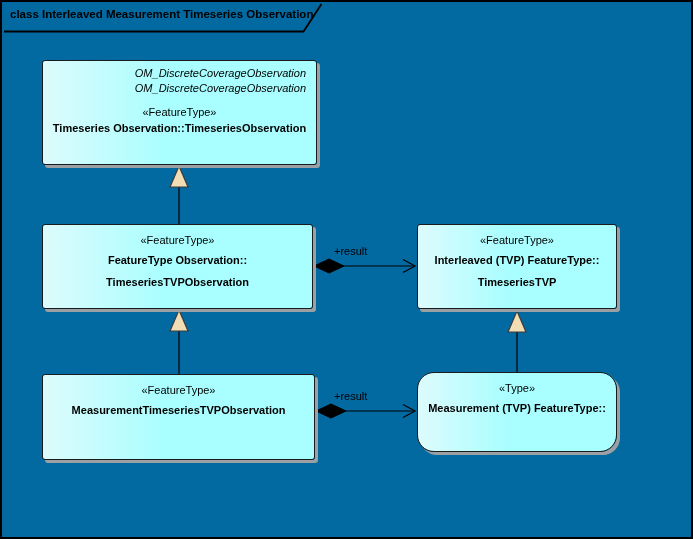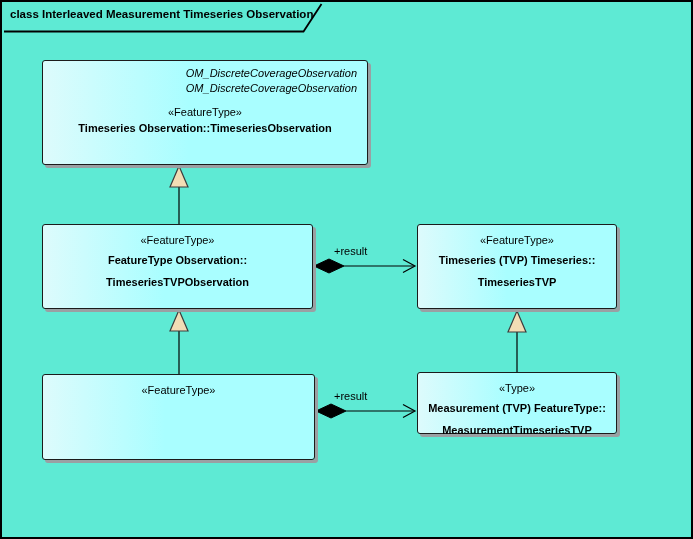--- a/index.html
+++ b/index.html
@@ -18,21 +18,21 @@
     font-family: "Liberation Sans", sans-serif;
     color: var(--text);
     background: #ffffff;
   }
   .canvas {
     position: relative;
     width: 693px;
     height: 539px;
     box-sizing: border-box;
     border: 2px solid var(--frame-border);
-    background: #5eead4;
+    background: #0369a1;
     overflow: hidden;
   }
   svg.layer {
     position: absolute;
     left: 0; top: 0;
     width: 693px; height: 539px;
     pointer-events: none;
   }
   .frame-title {
     position: absolute;
@@ -114,21 +114,21 @@
 
     <g>
       <polygon class="comp-diamond" points="314,409 329,402 344,409 329,416"></polygon>
       <line class="comp-line" x1="344" y1="409" x2="412" y2="409"></line>
       <polyline class="comp-arrow" points="401,402.5 413,409 401,415.5"></polyline>
     </g>
   </svg>
 
   <div class="frame-title">class Interleaved Measurement Timeseries Observation</div>
 
-  <div class="uml-class with-ann" style="left:40px; top:58px; width:326px; height:105px;">
+  <div class="uml-class with-ann" style="left:40px; top:58px; width:275px; height:105px;">
     <div class="annotations">
       <div class="ann">OM_DiscreteCoverageObservation</div>
       <div class="ann">OM_DiscreteCoverageObservation</div>
     </div>
     <div class="stereotype">«FeatureType»</div>
     <div class="cls-name">
       <div>Timeseries Observation::TimeseriesObservation</div>
     </div>
   </div>
 
@@ -136,33 +136,35 @@
     <div class="stereotype">«FeatureType»</div>
     <div class="cls-name">
       <div>FeatureType Observation::</div>
       <div>TimeseriesTVPObservation</div>
     </div>
   </div>
 
   <div class="uml-class" style="left:415px; top:222px; width:200px; height:85px;">
     <div class="stereotype">«FeatureType»</div>
     <div class="cls-name">
-      <div>Timeseries (TVP) Timeseries::</div>
+      <div>Interleaved (TVP) FeatureType::</div>
       <div>TimeseriesTVP</div>
     </div>
   </div>
 
   <div class="uml-class" style="left:40px; top:372px; width:273px; height:86px;">
     <div class="stereotype">«FeatureType»</div>
+    <div class="cls-name">
+      <div>MeasurementTimeseriesTVPObservation</div>
+    </div>
   </div>
 
-  <div class="uml-class" style="left:415px; top:370px; width:200px; height:62px;">
+  <div class="uml-class" style="left:415px; top:370px; width:200px; height:80px;border-radius:17px;">
     <div class="stereotype">«Type»</div>
     <div class="cls-name">
       <div>Measurement (TVP) FeatureType::</div>
-      <div>MeasurementTimeseriesTVP</div>
     </div>
   </div>
 
   <div class="conn-label" style="left:332px; top:243px;">+result</div>
   <div class="conn-label" style="left:332px; top:388px;">+result</div>
 
 </div>
 
 </body></html>

